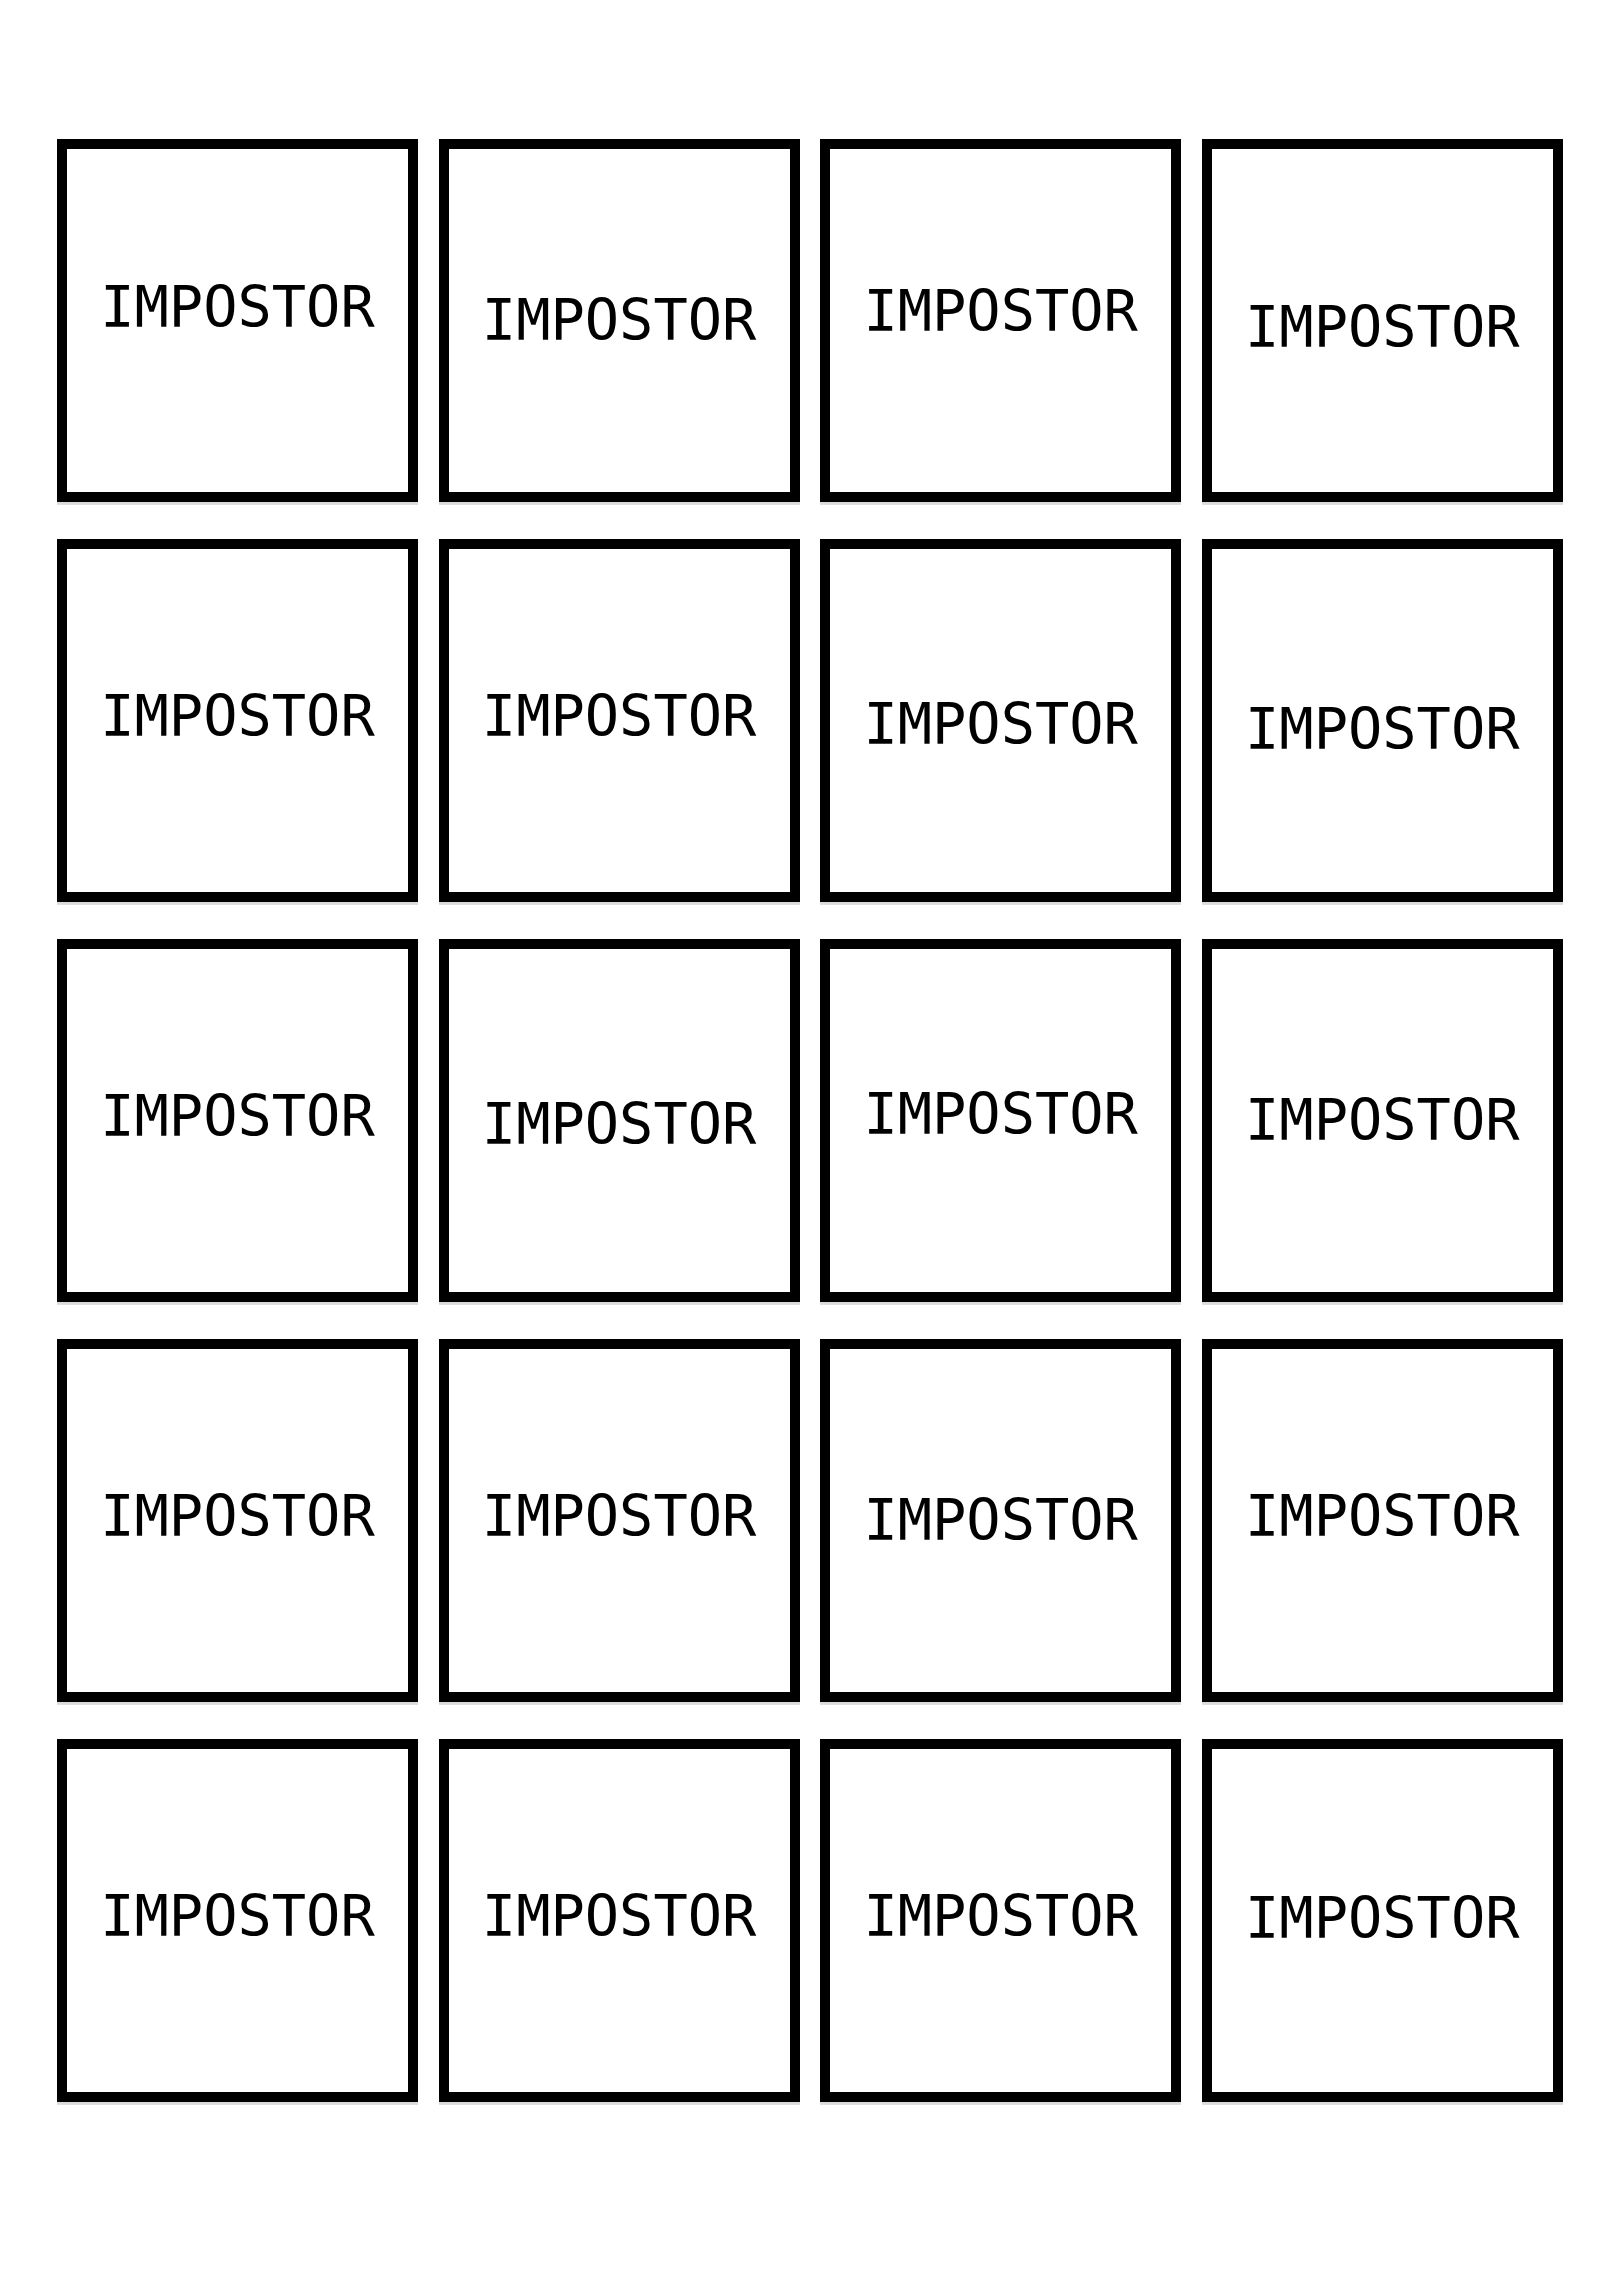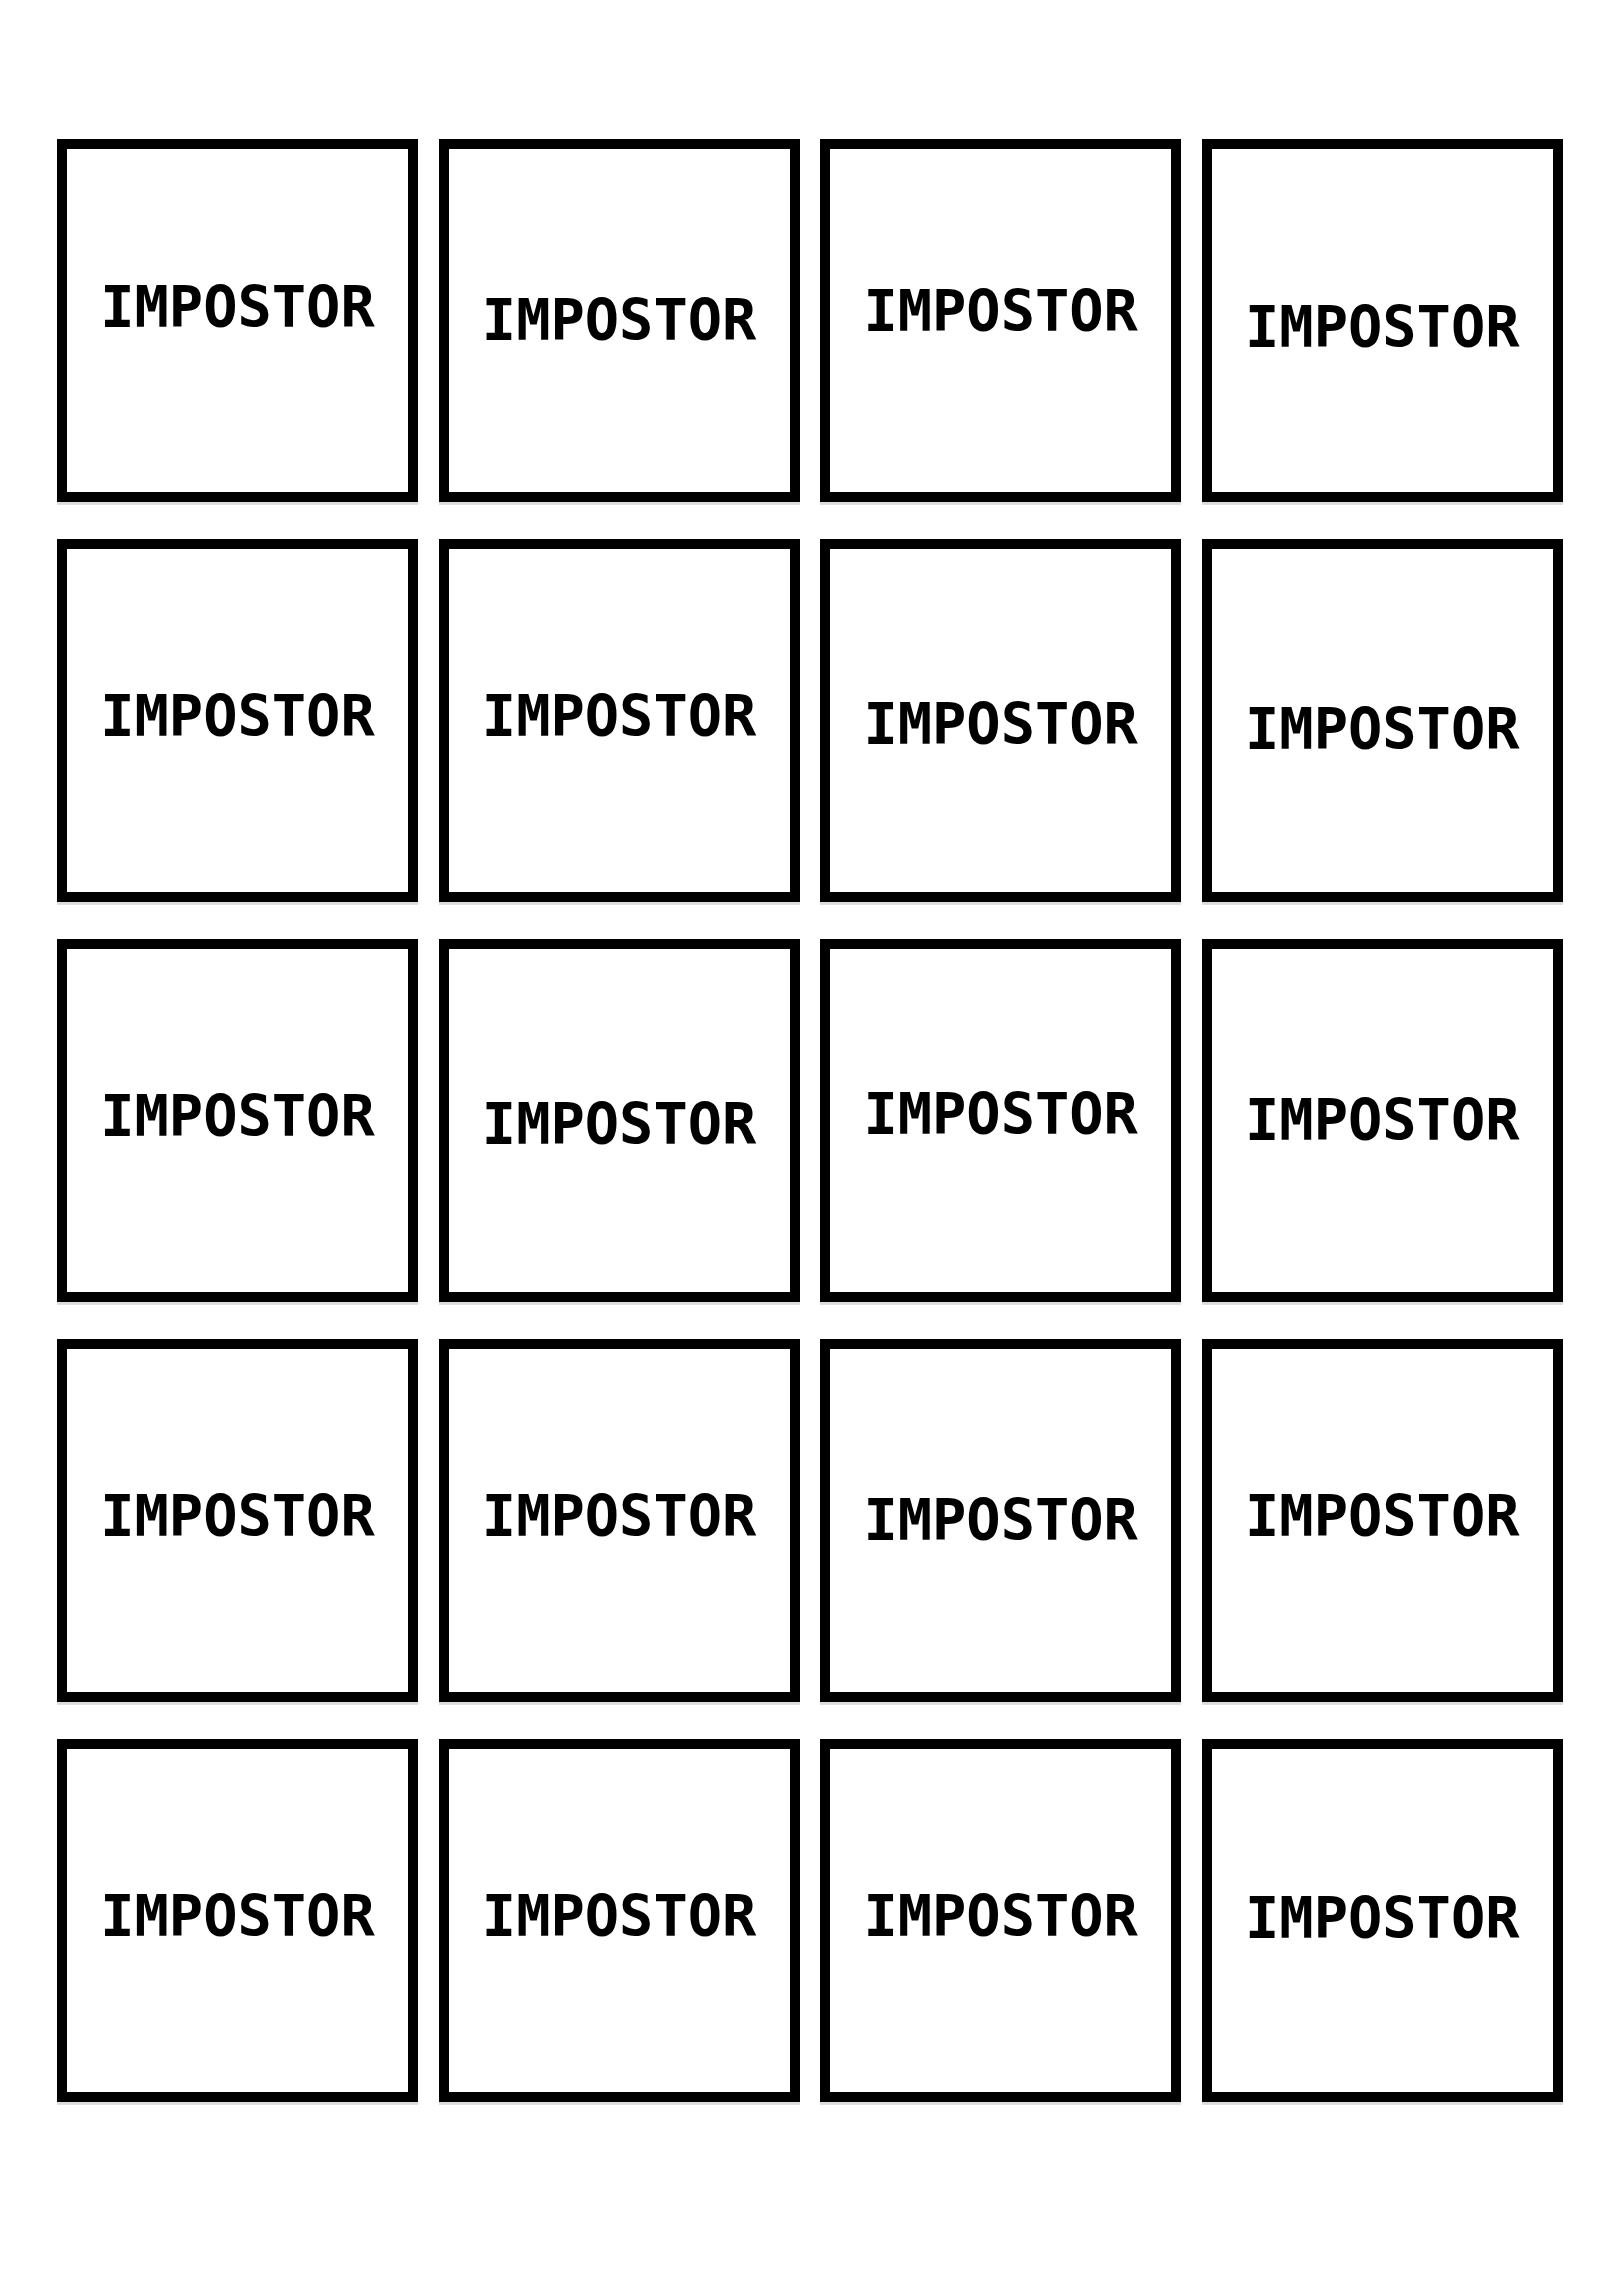--- a/index.html
+++ b/index.html
@@ -30,21 +30,21 @@
     height: 363px;
     border: 10.8px solid #000000;
     background: #ffffff;
     display: flex;
     align-items: center;
     justify-content: center;
     box-shadow: 0 2.9px 0 rgba(0,0,0,0.14);
   }
   .card-label {
     font-size: 57px;
-    font-weight: bold;
+    font-weight: normal;
     letter-spacing: 0px;
     color: #000000;
     line-height: 1;
     white-space: nowrap;
     user-select: none;
   }
   
   .card:nth-child(1)  .card-label { transform: translateY(-12.7px); }
   .card:nth-child(2)  .card-label { transform: translateY(0px);   }
   .card:nth-child(3)  .card-label { transform: translateY(-8.8px);  }

